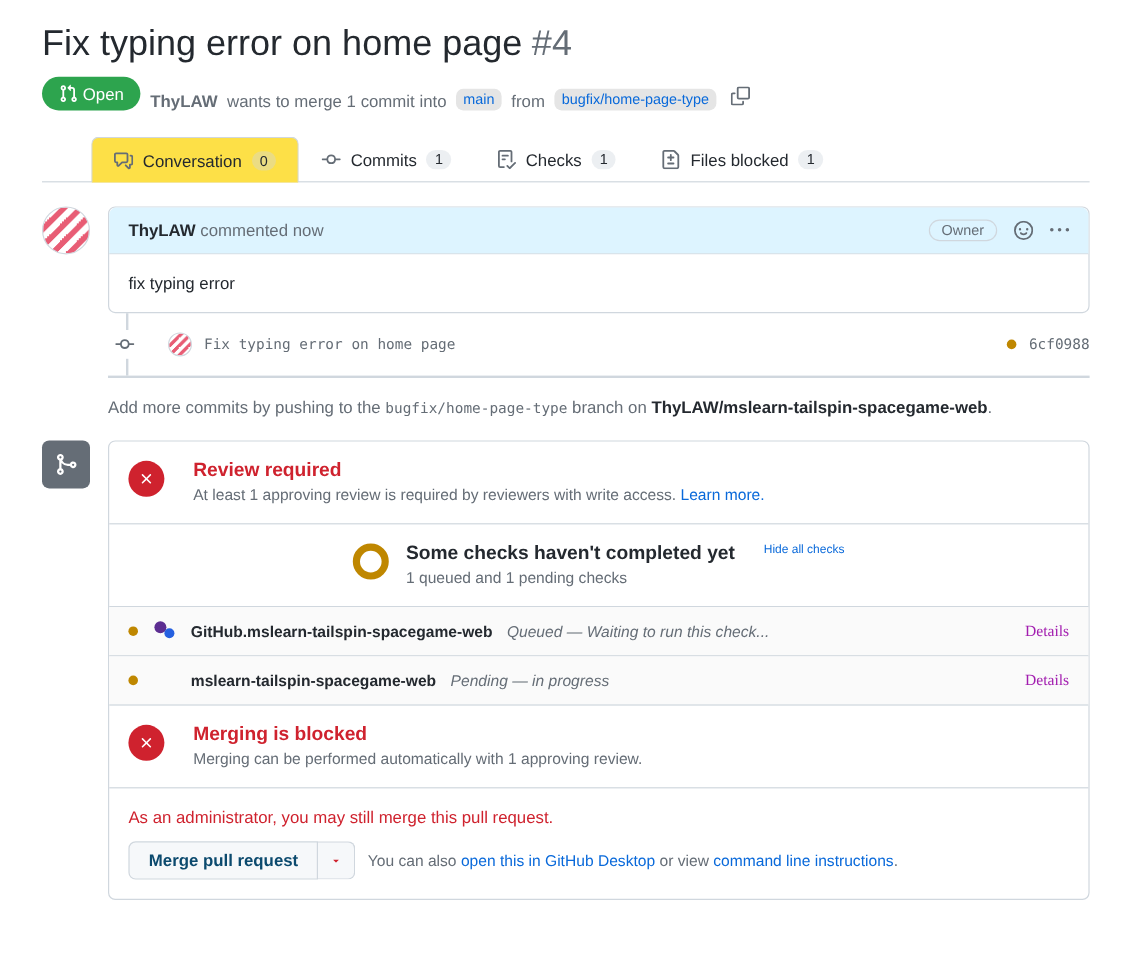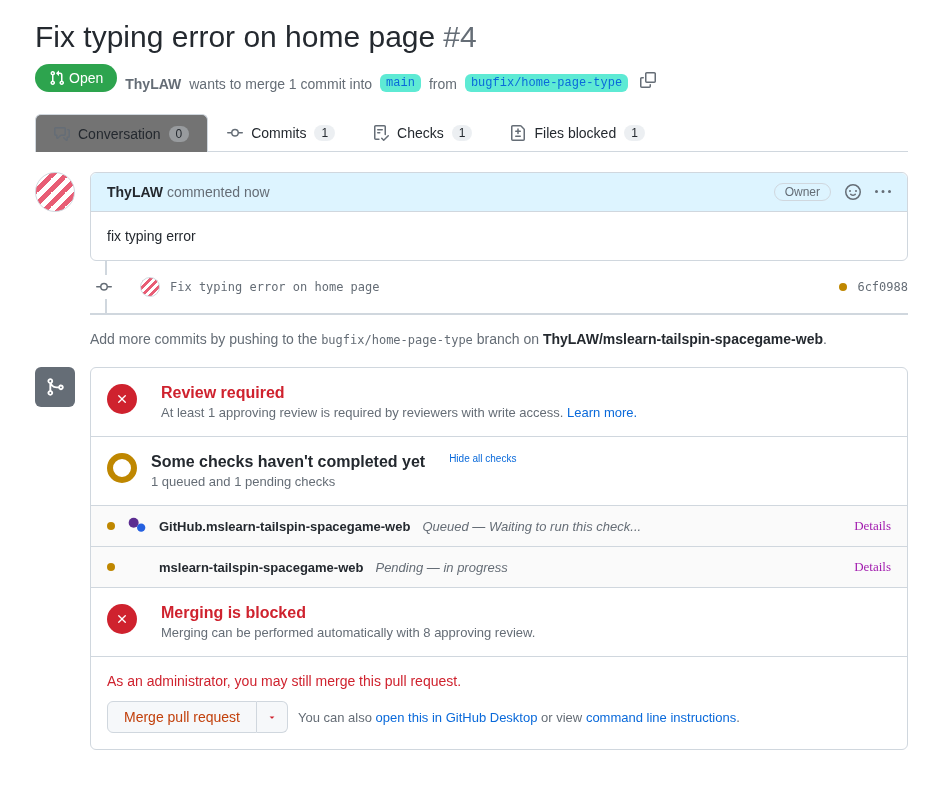--- a/index.html
+++ b/index.html
@@ -4,27 +4,27 @@
 <style>
 * { box-sizing: border-box; margin: 0; padding: 0; }
 body { font-family: -apple-system, BlinkMacSystemFont, "Segoe UI", Helvetica, Arial, sans-serif; font-size: 14px; color: #24292f; background: #fff; }
 .container { padding: 20px 35px; max-width: 943px; }
 .pr-header { margin-bottom: 12px; }
 .pr-title { font-size: 30px; font-weight: 400; margin-bottom: 10px; display: flex; align-items: baseline; gap: 8px; }
 .pr-title .num { color: #656d76; font-weight: 300; }
 .pr-meta { display: flex; align-items: flex-end; gap: 8px; font-size: 14px; color: #656d76; }
 .state-badge { background: #2da44e; color: #fff; padding: 6px 14px; border-radius: 2em; font-weight: 500; display: inline-flex; align-items: center; gap: 4px; font-size: 14px; }
 .state-badge svg { fill: #fff; }
-.branch { font-family: Liberation Mono, monospace; font-size: 12px; background: #5eead4; color: #0969da; padding: 2px 6px; border-radius: 6px; }
+.branch { font-family: Liberation Sans, sans-serif; font-size: 12px; background: #e5e5e5; color: #0969da; padding: 2px 6px; border-radius: 6px; }
 .copy-btn { padding: 4px; cursor: pointer; color: #656d76; }
 .username { color: #656d76; font-weight: 600; }
 
 .tabnav { border-bottom: 1px solid #d0d7de; margin-top: 22px; display: flex; }
 .tab { padding: 10px 18px; display: flex; align-items: center; gap: 8px; cursor: pointer; font-size: 14px; color: #24292f; border: 1px solid transparent; border-bottom: none; }
-.tab.active { background: #737373; border-color: #d0d7de; border-radius: 6px 6px 0 0; margin-bottom: -1px; font-weight: 400; }
+.tab.active { background: #fde047; border-color: #d0d7de; border-radius: 6px 6px 0 0; margin-bottom: -1px; font-weight: 400; margin-left: 41px; }
 .tab svg { fill: #656d76; }
 .counter { background: #d0d7de66; color: #24292f; border-radius: 2em; padding: 1px 7px; font-size: 12px; font-weight: 500; min-width: 20px; text-align: center; }
 
 .discussion { position: relative; margin-top: 20px; }
 .timeline-comment { margin-left: 55px; border: 1px solid #d0d7de; border-radius: 6px; }
 .comment-header { background: #ddf4ff; padding: 10px 16px; display: flex; align-items: center; justify-content: space-between; border-bottom: 1px solid #d0d7de; border-radius: 6px 6px 0 0; text-align: right; }
 .comment-header .author { font-weight: 600; color: #24292f; }
 .comment-header .muted { color: #656d76; }
 .comment-actions { display: flex; align-items: center; gap: 14px; }
 .owner-badge { border: 1px solid #d0d7de; border-radius: 2em; padding: 1px 10px; font-size: 12px; color: #656d76; }
@@ -44,21 +44,21 @@
 .push-hint { margin-left: 55px; margin-bottom: 20px; font-size: 14px; color: #656d76; }
 .push-hint .mono { font-family: ui-monospace, monospace; font-size: 12px; }
 .push-hint b { color: #24292f; }
 
 .merge-section { position: relative; }
 .branch-icon-box { position: absolute; left: 0; top: 0; width: 40px; height: 40px; background: #656d76; border-radius: 6px; display: flex; align-items: center; justify-content: center; }
 .branch-icon-box svg { fill: #fff; }
 .merge-box { margin-left: 55px; border: 1px solid #d0d7de; border-radius: 6px; }
 .merge-row { padding: 16px; border-bottom: 1px solid #d0d7de; display: flex; gap: 24px; }
 .merge-row:last-child { border-bottom: none; }
-.merge-row-hdr { display: flex; align-items: flex-start; justify-content: flex-start; }
+.merge-row-hdr { display: flex; align-items: flex-start; justify-content: center; }
 .status-icon { width: 30px; height: 30px; border-radius: 50%; display: flex; align-items: center; justify-content: center; flex-shrink: 0; }
 .status-icon.red { background: #cf222e; }
 .status-icon.yellow { border: 6px solid #bf8700; background: #fff; }
 .status-icon svg { fill: #fff; }
 .merge-title { font-weight: 600; font-size: 16px; }
 .merge-title.red { color: #cf222e; }
 .merge-title.pending { color: #24292f; }
 .merge-desc { color: #656d76; font-size: 13px; margin-top: 3px; }
 .link { color: #0969da; cursor: pointer; }
 .hide-checks { color: #0969da; font-size: 10px; cursor: pointer; }
@@ -66,21 +66,21 @@
 .check-row { padding: 10px 16px; border-bottom: 1px solid #d0d7de; display: flex; align-items: center; gap: 12px; font-size: 13px; background: #fafafa; }
 .check-icon { width: 20px; height: 20px; flex-shrink: 0; display: flex; align-items: center; justify-content: center; }
 .check-icon.purple svg { fill: #6e40c9; }
 .check-name { font-weight: 600; color: #24292f; }
 .check-status { color: #656d76; font-style: italic; }
 .details-link { margin-left: auto; color: #a21caf; cursor: pointer; font-family: Liberation Serif, serif; }
 
 .admin-row { padding: 16px; }
 .admin-text { color: #cf222e; font-size: 14px; margin-bottom: 12px; }
 .merge-btn-group { display: inline-flex; }
-.merge-btn { background: #f6f8fa; border: 1px solid #d0d7de; color: #c2410c; padding: 7px 16px; font-size: 14px; font-weight: 400; border-radius: 6px 0 0 6px; cursor: pointer; }
+.merge-btn { background: #f6f8fa; border: 1px solid #d0d7de; color: #0c4a6e; padding: 7px 16px; font-size: 14px; font-weight: 700; border-radius: 6px 0 0 6px; cursor: pointer; }
 .merge-dd { background: #f6f8fa; border: 1px solid #d0d7de; border-left: none; padding: 7px 10px; border-radius: 0 6px 6px 0; cursor: pointer; }
 .merge-dd svg { fill: #cf222e; }
 .also-text { color: #656d76; font-size: 13px; margin-left: 10px; }
 
 svg { display: block; }
 </style>
 </head>
 <body>
 
 <div class="container">
@@ -248,21 +248,21 @@
       </div>
 
       <div class="merge-row">
         <div class="status-icon red">
           <svg width="14" height="14" viewBox="0 0 16 16">
               <path d="M3.72 3.72a.75.75 0 0 1 1.06 0L8 6.94l3.22-3.22a.749.749 0 0 1 1.275.326.749.749 0 0 1-.215.734L9.06 8l3.22 3.22a.749.749 0 0 1-.326 1.275.749.749 0 0 1-.734-.215L8 9.06l-3.22 3.22a.751.751 0 0 1-1.042-.018.751.751 0 0 1-.018-1.042L6.94 8 3.72 4.78a.75.75 0 0 1 0-1.06Z"></path>
             </svg>
         </div>
         <div>
           <div class="merge-title red">Merging is blocked</div>
-          <div class="merge-desc">Merging can be performed automatically with 8 approving review.</div>
+          <div class="merge-desc">Merging can be performed automatically with 1 approving review.</div>
         </div>
       </div>
 
       <div class="admin-row">
         <div class="admin-text">As an administrator, you may still merge this pull request.</div>
         <div style="display:flex;align-items:center">
           <div class="merge-btn-group">
             <button class="merge-btn">Merge pull request</button>
             <button class="merge-dd">
               <svg width="10" height="10" viewBox="0 0 16 16">

